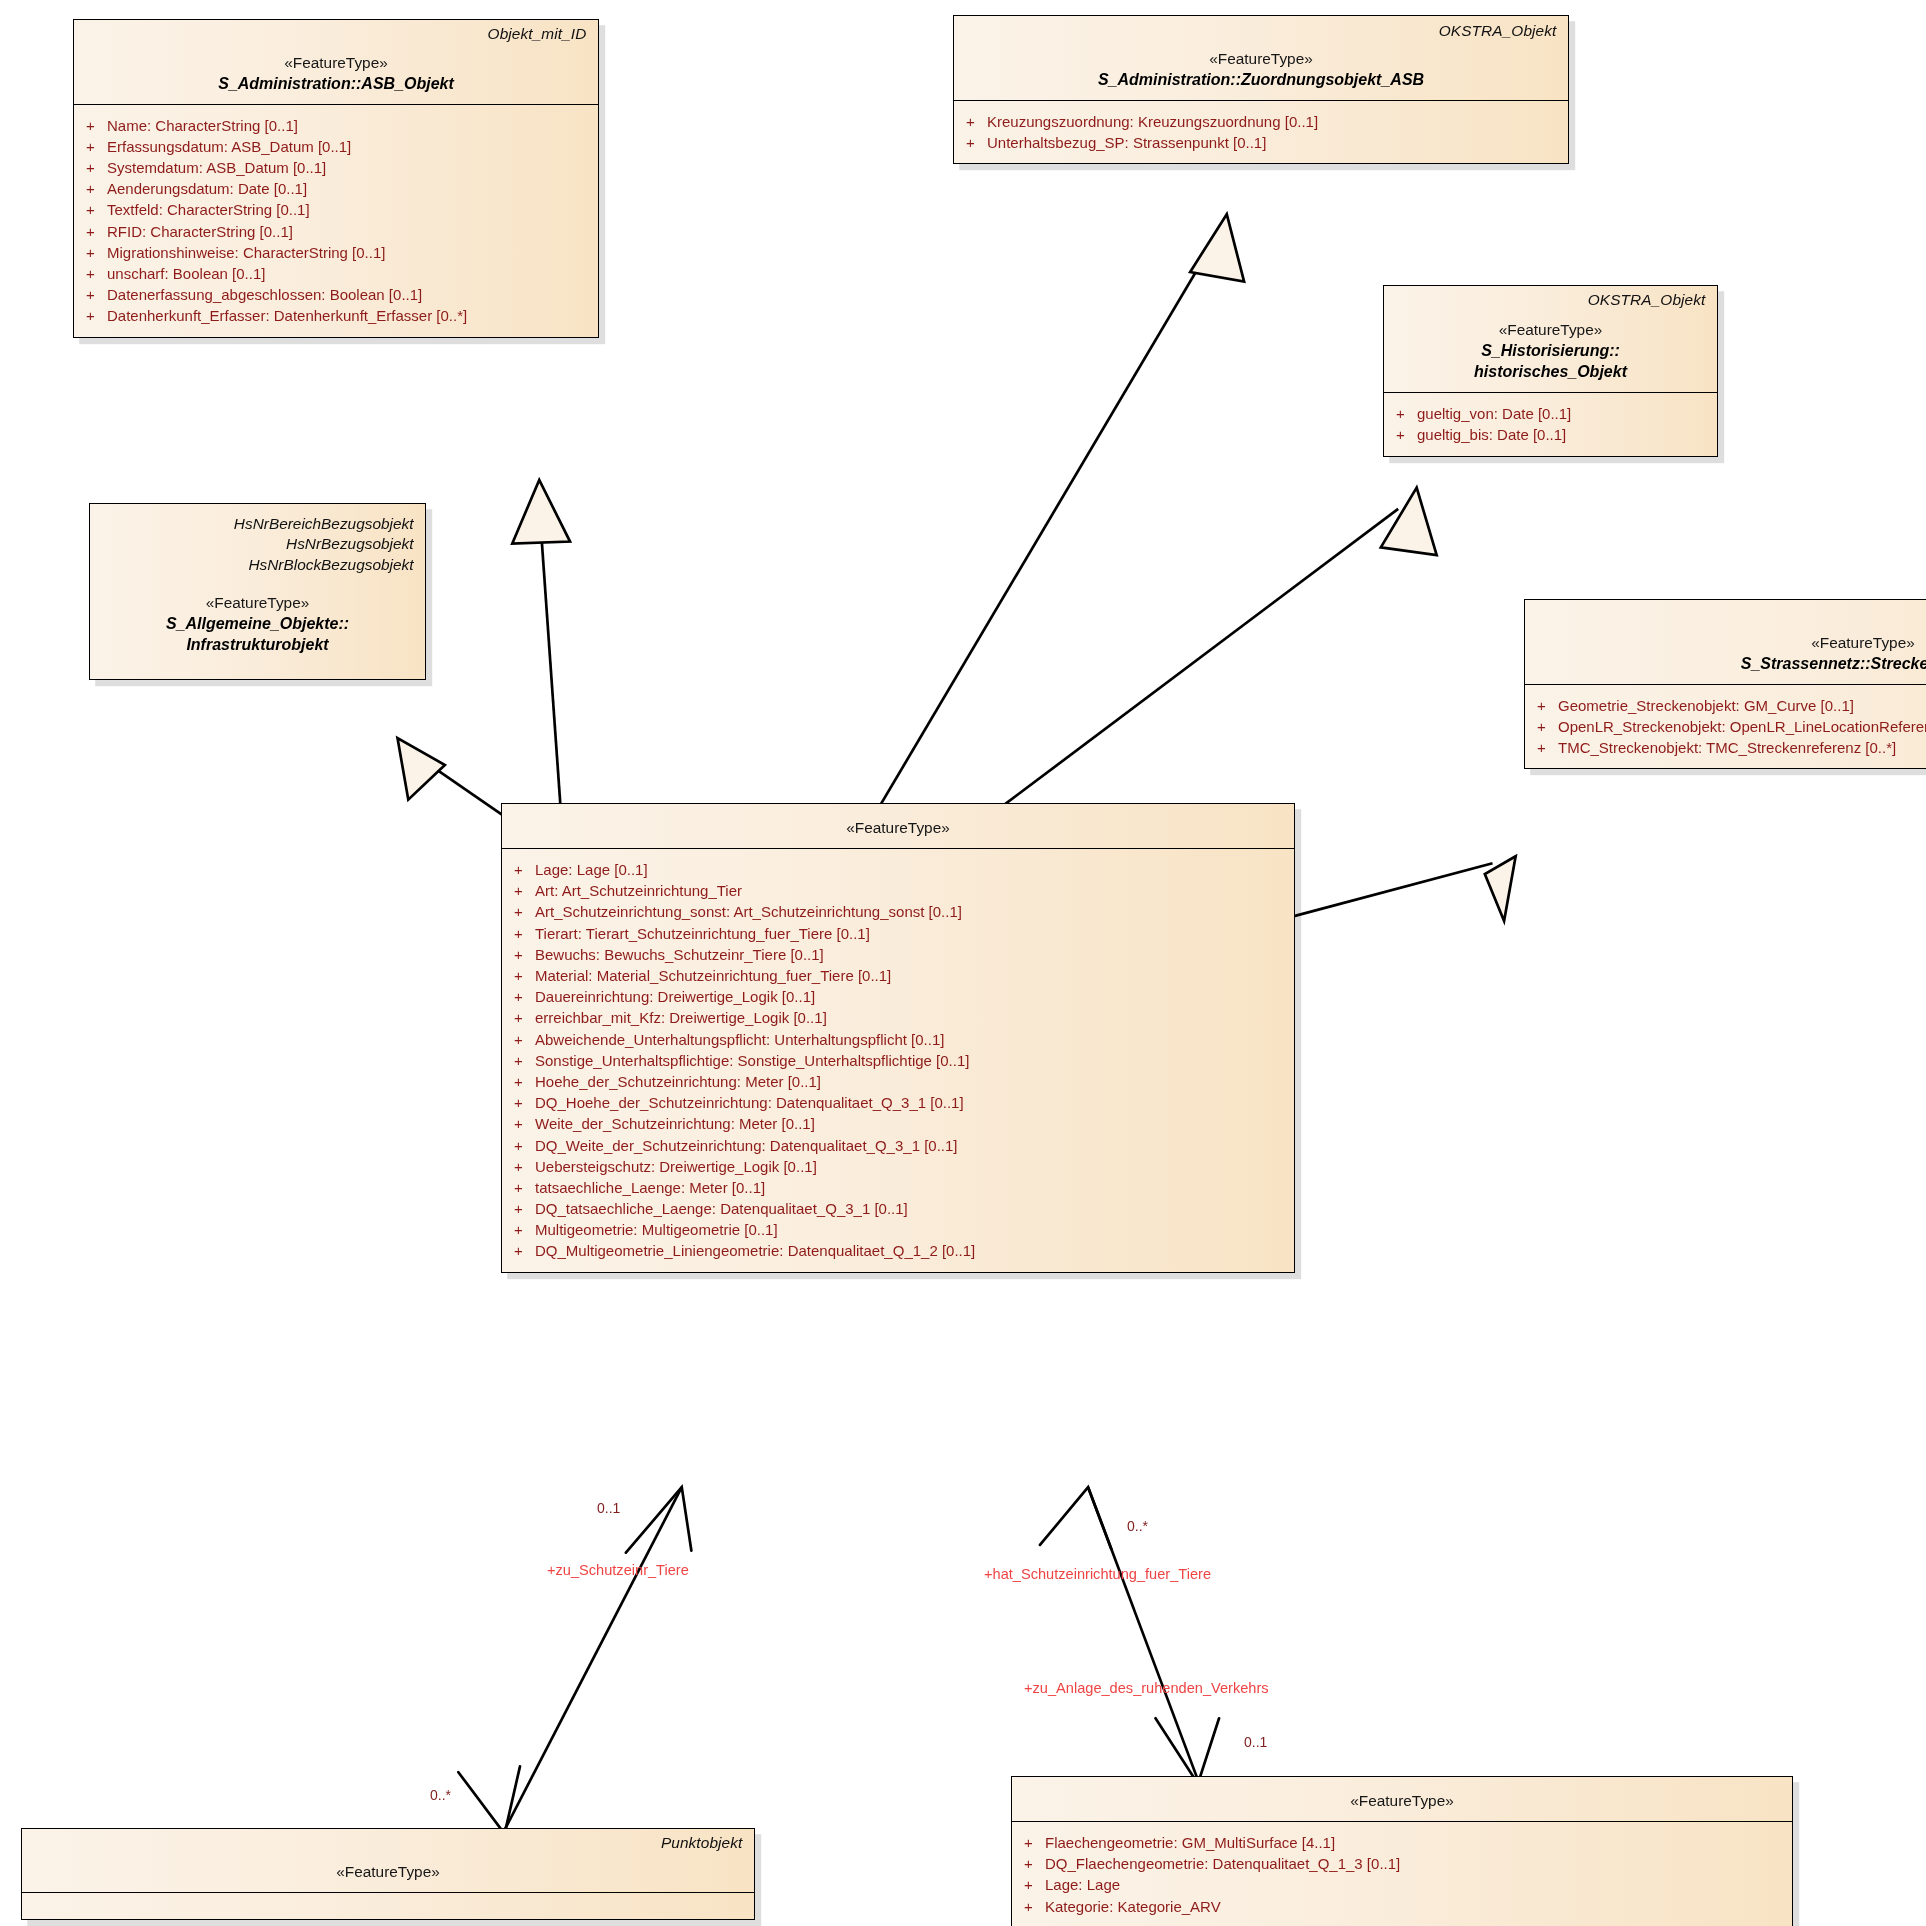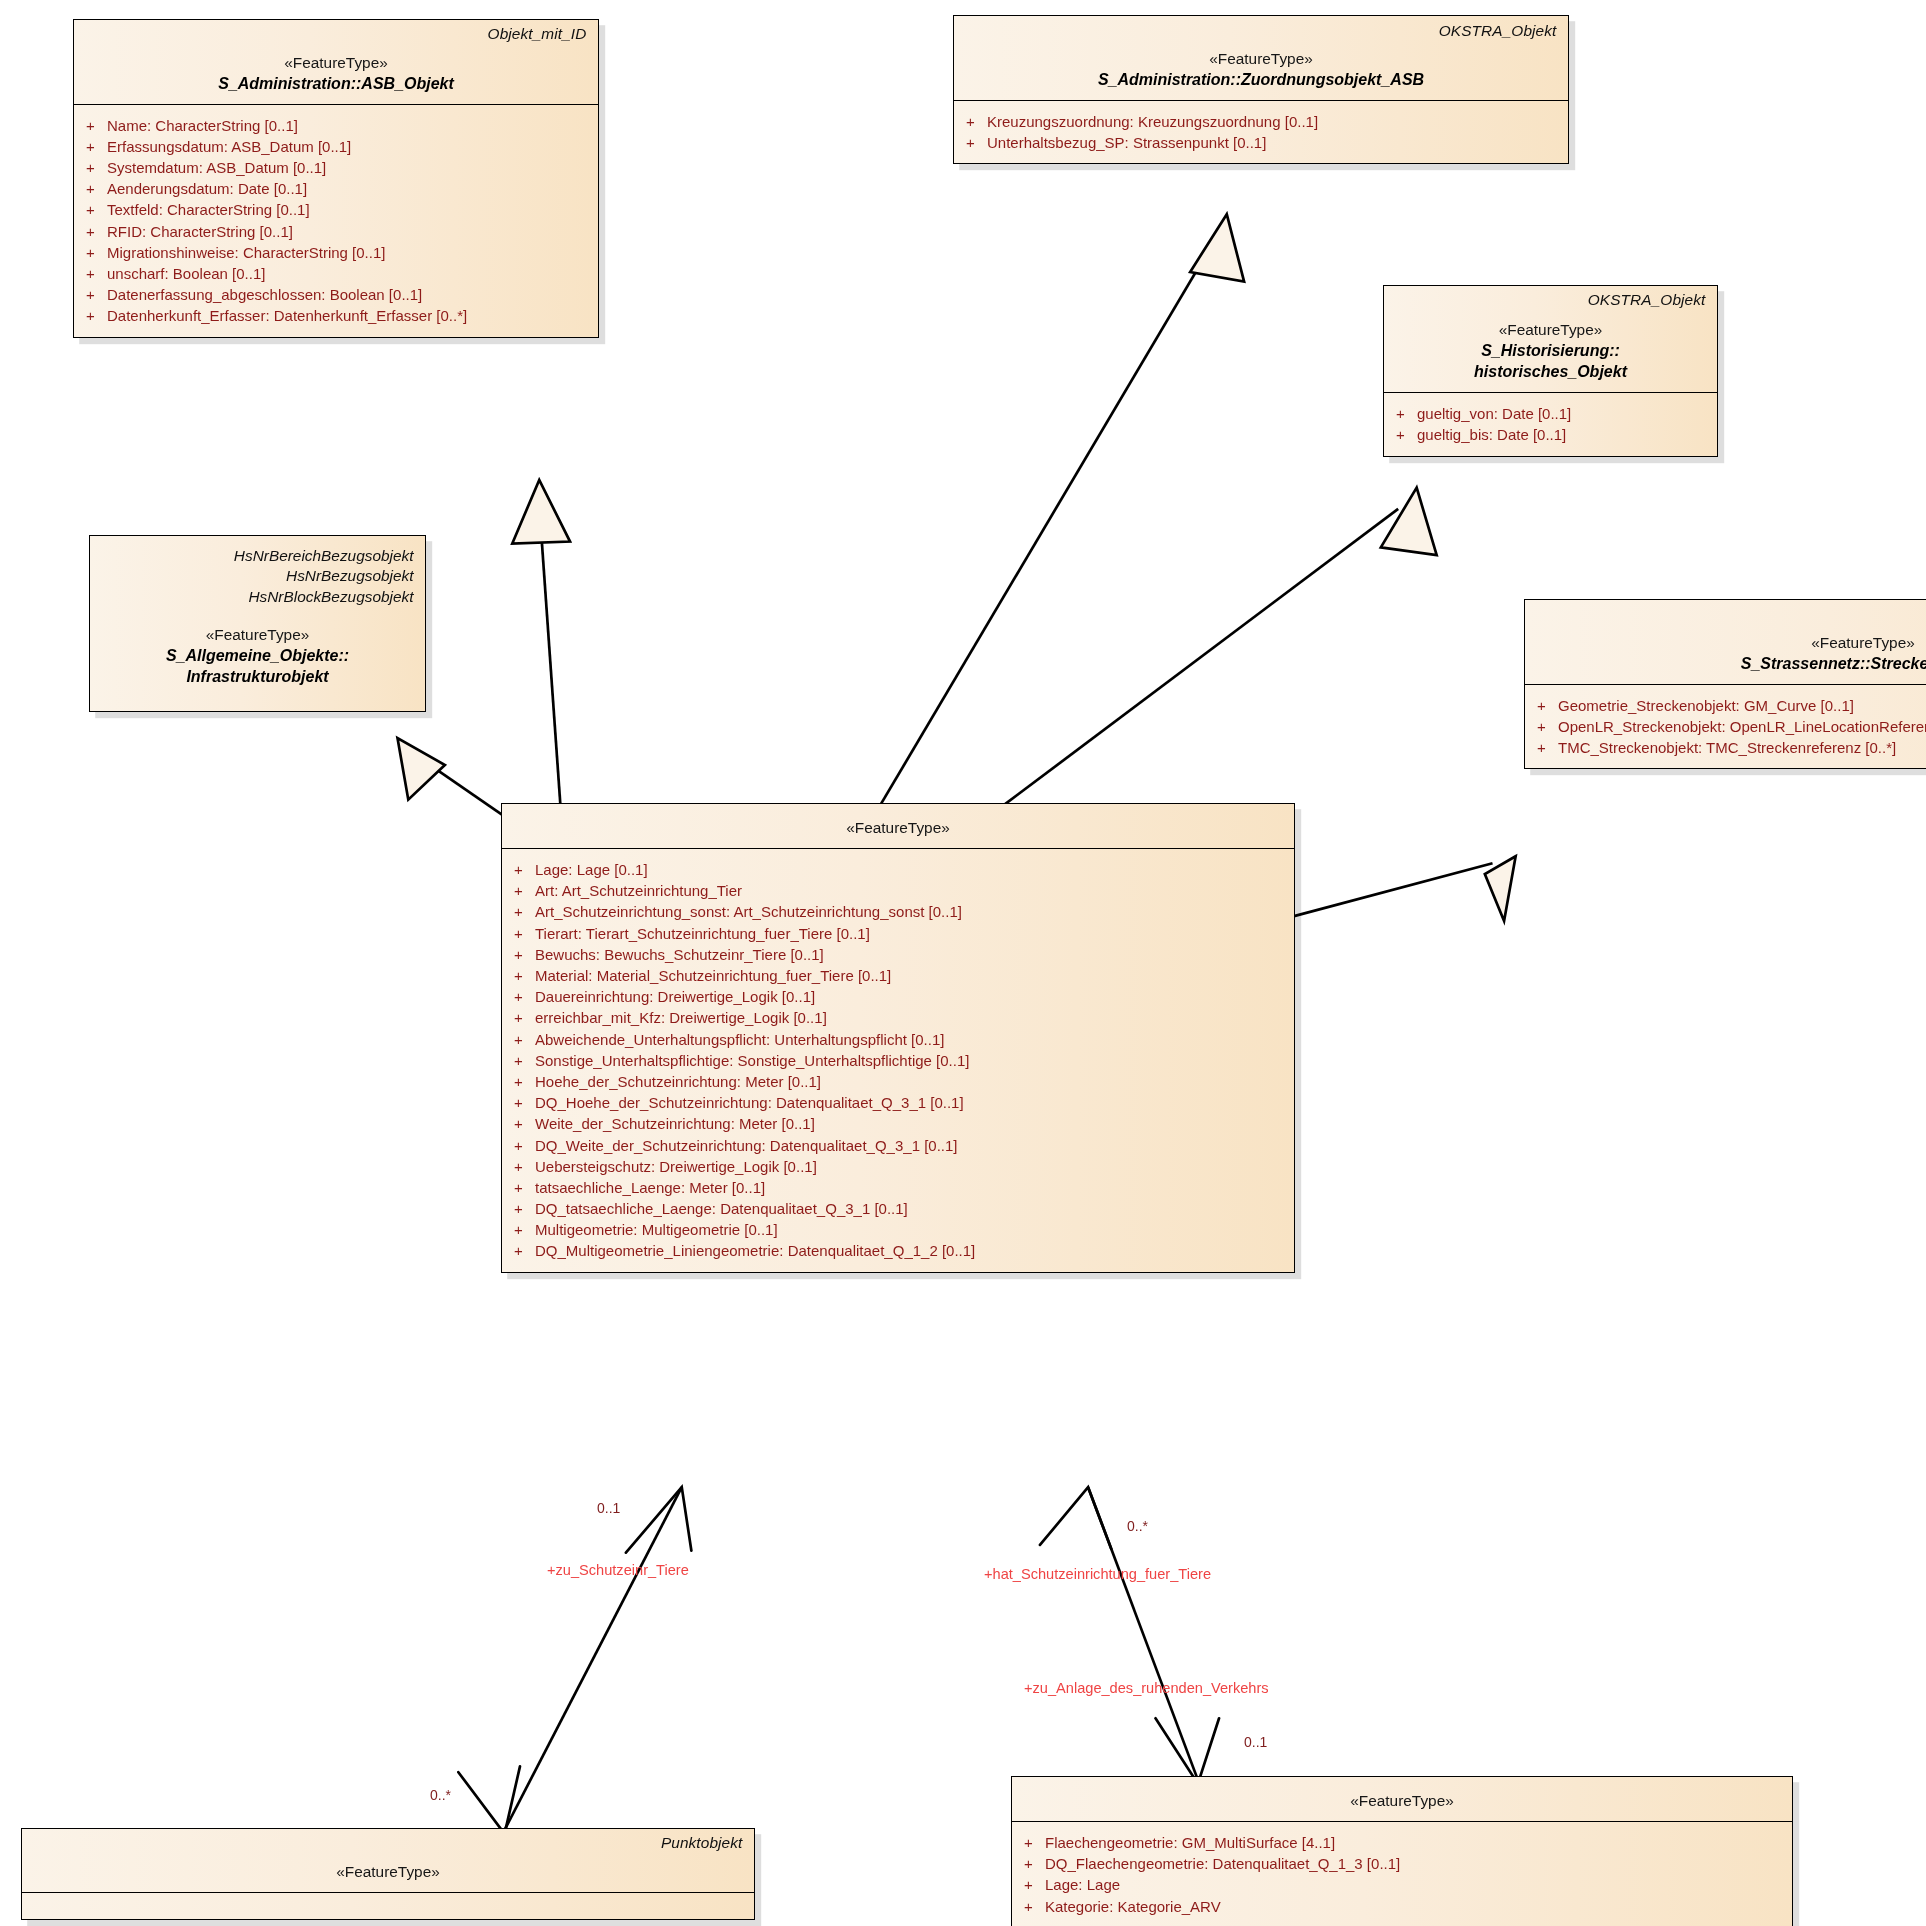--- a/index.html
+++ b/index.html
@@ -238,21 +238,21 @@
           <span class="attr-vis">+</span>
           <span class="attr-text">gueltig_von: Date [0..1]</span>
         </div>
       <div class="attr-row">
           <span class="attr-vis">+</span>
           <span class="attr-text">gueltig_bis: Date [0..1]</span>
         </div>
     </div>
   </div>
 
-  <div class="uml-class" style="left:89px; top:535px; width:337px;">
+  <div class="uml-class" style="left:89px; top:503px; width:337px;">
     <div class="uml-head no-divider" style="padding:10px 10px 11.6px 10px;">
       <div class="tag-stack">HsNrBereichBezugsobjekt</div>
       <div class="tag-stack">HsNrBezugsobjekt</div>
       <div class="tag-stack">HsNrBlockBezugsobjekt</div>
       <div style="height:17.7px"></div>
       <div class="stereotype">«FeatureType»</div>
       <div class="class-name abstract">S_Allgemeine_Objekte::</div>
       <div class="class-name abstract">Infrastrukturobjekt</div>
       <div style="height:11.6px"></div>
     </div>

